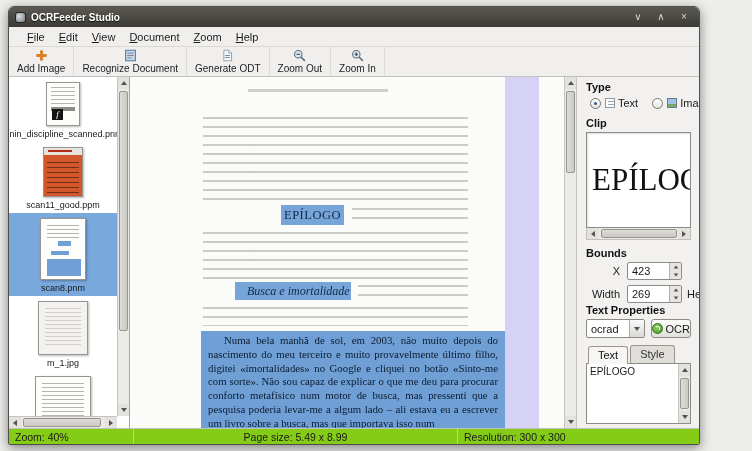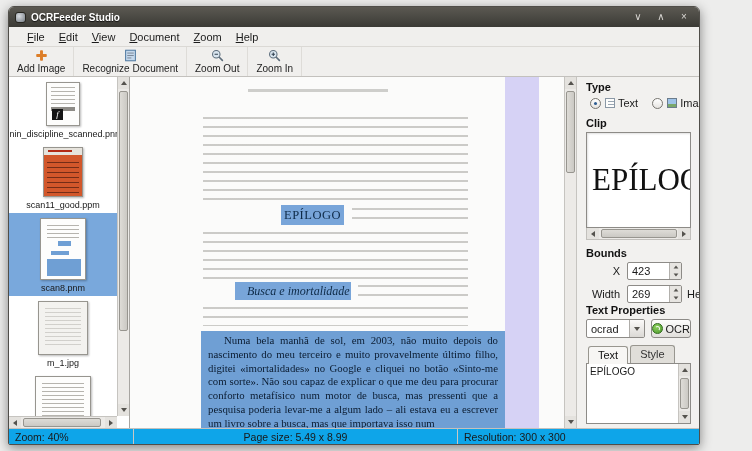--- a/index.html
+++ b/index.html
@@ -135,21 +135,21 @@
   .tabs { display:flex; margin-top:7px; padding-left:2px; }
   .tab { padding:2px 9px 2px; font-size:11px; border:1px solid #98968f; border-bottom:none;
     background:#e0ded9; border-radius:3px 3px 0 0; margin-right:2px; color:#333; }
   .tab.active { background:#f7f6f4; position:relative; top:1px; padding-bottom:3px; color:#111; }
   .text-frame { flex:1; min-height:0; border:1px solid #8d8b87; background:#ffffff; display:flex; }
   .text-content { flex:1; font-size:10px; padding:2px 3px; color:#1a1a1a; font-family:"Liberation Sans", sans-serif; }
   .ta-vscroll { width:12px; flex:0 0 auto; background:#eceae7; border-left:1px solid #c6c4c0;
     display:flex; flex-direction:column; position:relative; }
 
   
-  .statusbar { height:16px; flex:0 0 auto; background:#0ea5e9; border-top:1px solid #c3c1bd;
+  .statusbar { height:16px; flex:0 0 auto; background:#84cc16; border-top:1px solid #c3c1bd;
     display:flex; font-size:10.5px; color:#191919; }
   .status-cell { display:flex; align-items:center; padding:0 6px; border-right:1px solid #c9c7c3;
     white-space:nowrap; overflow:hidden; }
   .cell-zoom { width:125px; flex:0 0 auto; }
   .cell-page { flex:1; justify-content:center; }
   .cell-res { width:241px; flex:0 0 auto; border-right:none; }
 </style>
 </head>
 <body>
 
@@ -186,20 +186,31 @@
       <div class="tool-btn">
         <span>
           <svg viewBox="0 0 16 16" width="13" height="13">
               <rect x="2" y="1.5" width="12" height="13" fill="#c4d8ec" stroke="#49759e" stroke-width="1.2"></rect>
               <line x1="4" y1="5" x2="12" y2="5" stroke="#6c7886" stroke-width="1"></line>
               <line x1="4" y1="8" x2="12" y2="8" stroke="#6c7886" stroke-width="1"></line>
               <line x1="4" y1="11" x2="9" y2="11" stroke="#6c7886" stroke-width="1"></line>
             </svg>
         </span>
         <span class="tool-label">Recognize Document</span>
+      </div>
+      <div class="tool-btn">
+        <span>
+          <svg viewBox="0 0 16 16" width="13" height="13">
+              <path d="M3.5 1.5h6l3.5 3.5v9.5h-9.5z" fill="#f9f9f7" stroke="#8a97a5" stroke-width="1.1"></path>
+              <path d="M9.5 1.5v3.5h3.5" fill="#dfe4ea" stroke="#8a97a5" stroke-width="1"></path>
+              <line x1="5" y1="8" x2="11" y2="8" stroke="#4a7ab0" stroke-width="1"></line>
+              <line x1="5" y1="10.5" x2="11" y2="10.5" stroke="#4a7ab0" stroke-width="1"></line>
+            </svg>
+        </span>
+        <span class="tool-label">Generate ODT</span>
       </div>
       <div class="tool-btn">
         <span>
           <svg viewBox="0 0 16 16" width="13" height="13">
               <circle cx="6.5" cy="6.5" r="4.6" fill="#d9e5ef" stroke="#5d6d7c" stroke-width="1.3"></circle>
               <line x1="10.2" y1="10.2" x2="14" y2="14" stroke="#5d6d7c" stroke-width="2" stroke-linecap="round"></line>
               <line x1="4.4" y1="6.5" x2="8.6" y2="6.5" stroke="#31404f" stroke-width="1.3"></line>
             </svg>
         </span>
         <span class="tool-label">Zoom Out</span>

